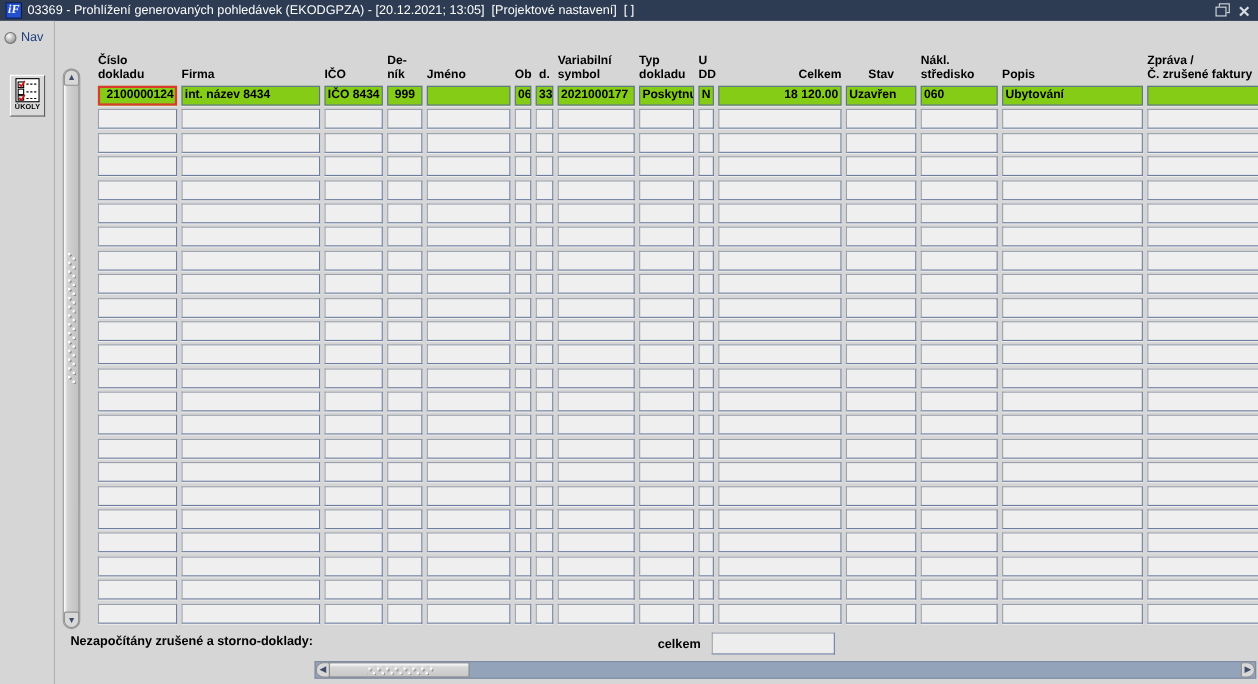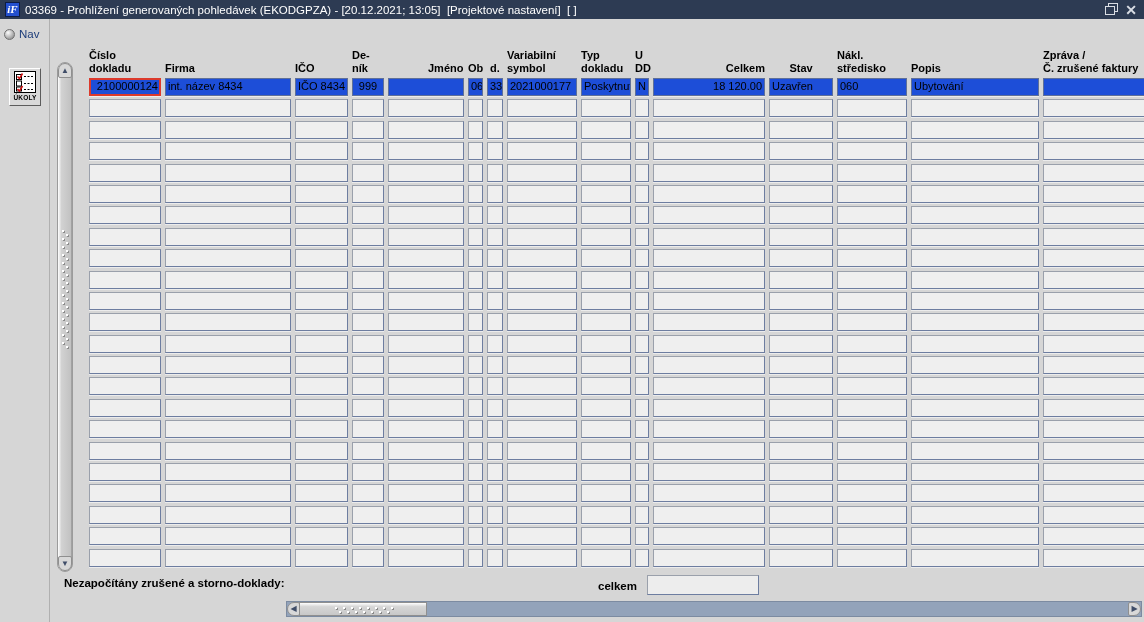--- a/index.html
+++ b/index.html
@@ -75,21 +75,21 @@
   }
   .grid-rows { top:78px; grid-auto-rows:18px; row-gap:3.4px; }
   .field {
     background:#efefef;
     border:1px solid;
     border-color:#9aa0ab #6d7da0 #6d7da0 #9aa0ab;
     font-size:11px; line-height:15px; padding:0 2px;
     overflow:hidden; white-space:nowrap; color:#000;
     box-shadow:0 1px 0 rgba(255,255,255,0.55);
   }
-  .field.filled { background:#1d4ed8; border-color:#5f7098; }
+  .field.filled { background:#84cc16; border-color:#5f7098;font-weight:bold; }
   .field.current { border:2px solid #dc3a2c; padding:0 1px; line-height:13px; }
 
   
   .vscroll {
     position:absolute; left:57px; top:62px; width:16px; height:510px;
     background:linear-gradient(to right,#ffffff,#d2d2d2 25%,#c2c2c2 90%,#8f8f8f);
     border:1px solid #9b9b9b; border-radius:8px;
   }
   .vscroll .arrow-btn {
     position:absolute; left:0; width:14px; height:15px;
@@ -191,21 +191,21 @@
   <div class="arrow-btn down">▼</div>
 </div>
 
 <div class="grid-header" id="grid-header">
     <div class="h" style="text-align: left;">Číslo
 dokladu</div>
     <div class="h" style="text-align: left;">Firma</div>
     <div class="h" style="text-align: left;">IČO</div>
     <div class="h" style="text-align: left;">De-
 ník</div>
-    <div class="h" style="text-align: left; margin-left: 40px;">Jméno</div>
+    <div class="h" style="text-align: left;">Jméno</div>
     <div class="h" style="text-align: center;">Ob</div>
     <div class="h" style="text-align: center;">d.</div>
     <div class="h" style="text-align: left;">Variabilní
 symbol</div>
     <div class="h" style="text-align: left;">Typ
 dokladu</div>
     <div class="h" style="text-align: left;">U
 DD</div>
     <div class="h" style="text-align: right;">Celkem</div>
     <div class="h" style="text-align: center;">Stav</div>

